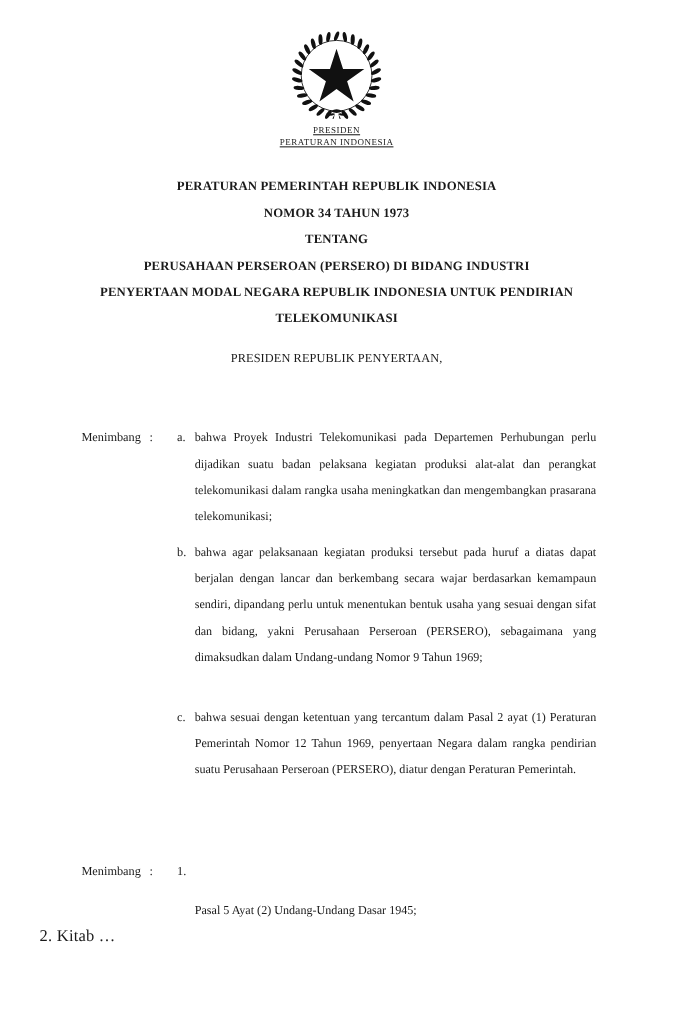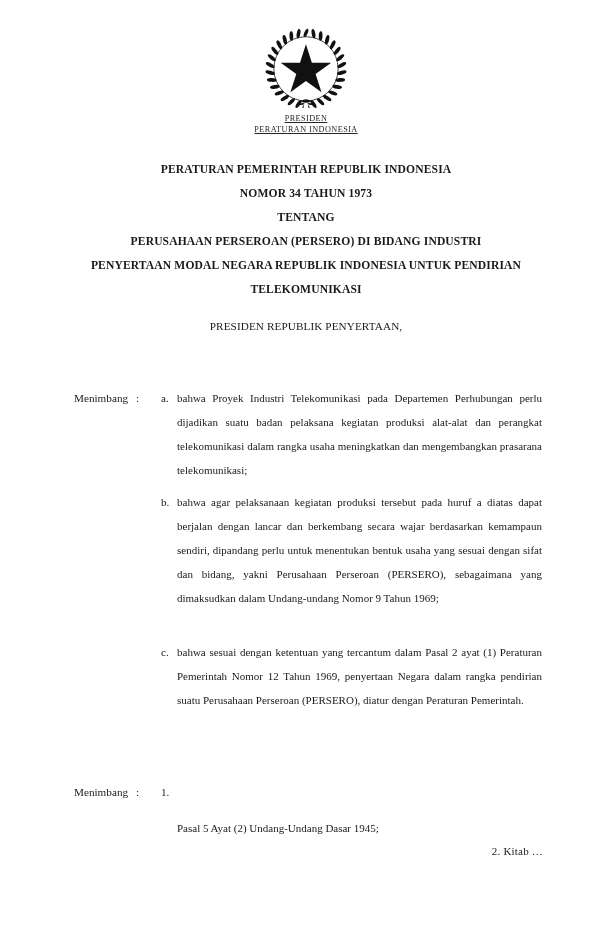--- a/index.html
+++ b/index.html
@@ -120,22 +120,21 @@
   #menimbang-b  { top: 490px; }
   #menimbang-c  { top: 640px; }
   #mengingat-1  { top: 780px; }
 
   
   .catchword {
     position: absolute;
     top: 842px;
     left: 36px;
     width: 507px;
-    text-align: right;
-    font-size: 11px;
+    font-size: 15px;
     line-height: 18px;
     letter-spacing: 0.2px;
   }
 </style>
 </head>
 <body>
 
 <div class="page">
 
   <div class="emblem-block">

